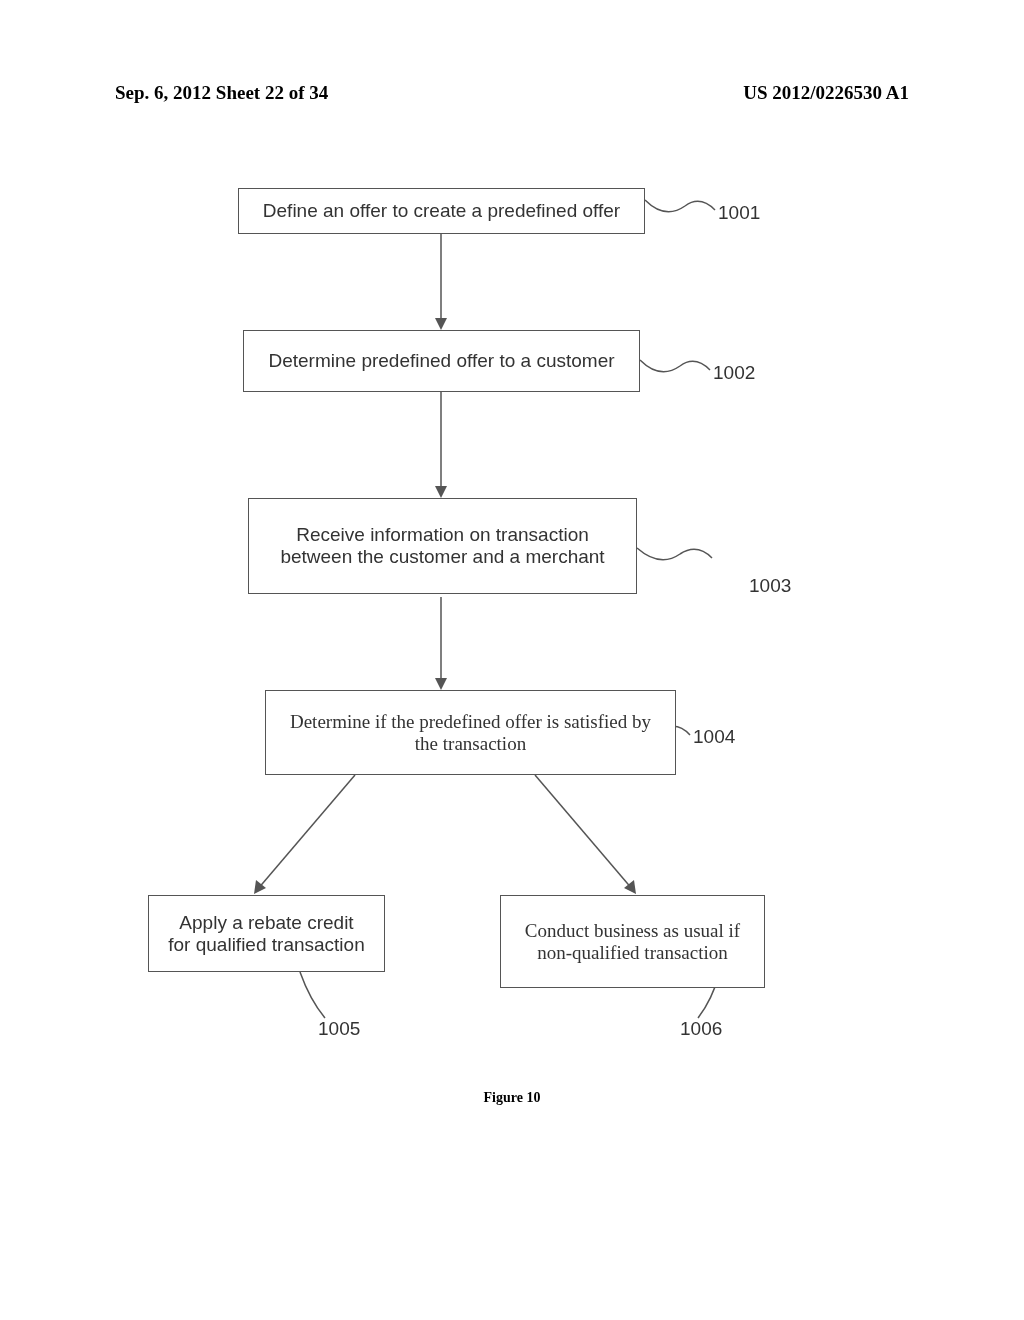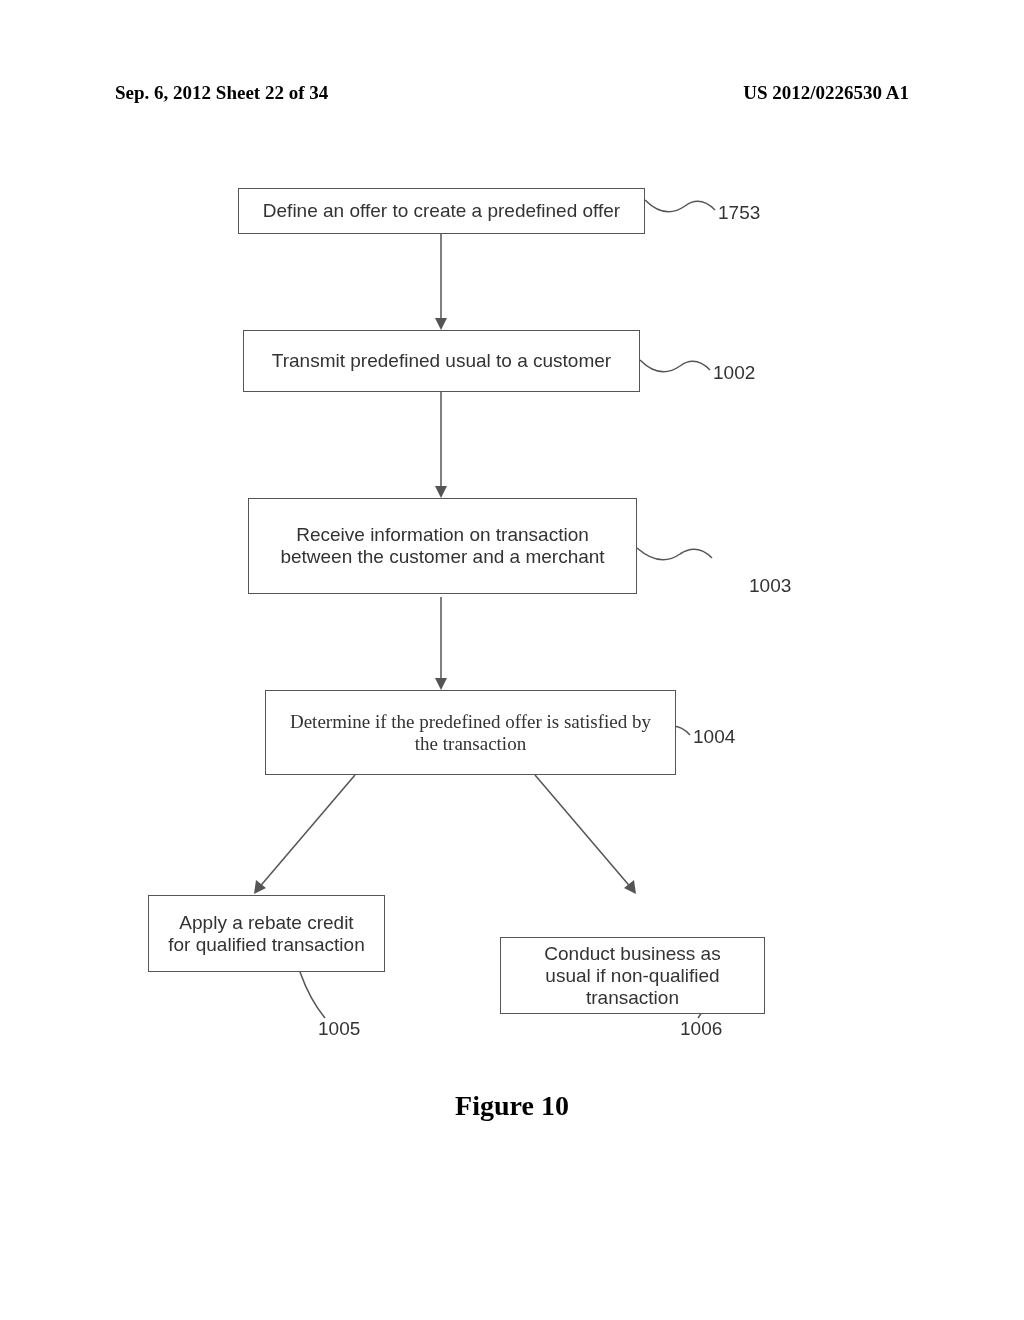--- a/index.html
+++ b/index.html
@@ -56,21 +56,21 @@
     .label {
       position: absolute;
       font-family: Arial, Helvetica, sans-serif;
       font-size: 19px;
       color: #333;
     }
     .figure-caption {
       position: absolute;
       font-family: "Times New Roman", Times, serif;
       font-weight: bold;
-      font-size: 28px;
+      font-size: 14px;
       left: 0;
       right: 0;
       text-align: center;
     }
     svg.connectors {
       position: absolute;
       top: 0;
       left: 0;
       width: 1024px;
       height: 1100px;
@@ -126,41 +126,41 @@
     <path d="M 660,561 Q 676,550 690,565"></path>
 
     <path d="M 300,802 Q 310,830 325,848"></path>
 
     <path d="M 720,802 Q 712,830 698,848"></path>
   </svg>
 
   <div class="box" style="left:238px; top:18px; width:407px; height:46px;">
     <span>Define an offer to create a predefined offer</span>
   </div>
-  <div class="label" style="left:718px; top:32px;">1753</div>
+  <div class="label" style="left:718px; top:32px;">1001</div>
 
   <div class="box" style="left:243px; top:160px; width:397px; height:62px;">
-    <span>Transmit predefined usual to a customer</span>
+    <span>Determine predefined offer to a customer</span>
   </div>
   <div class="label" style="left:713px; top:192px;">1002</div>
 
   <div class="box" style="left:248px; top:328px; width:389px; height:96px;">
     <span>Receive information on transaction between the customer and a merchant</span>
   </div>
   <div class="label" style="left:749px; top:380px;margin-top:25px;">1003</div>
 
   <div class="box" style="left:265px; top:520px; width:411px; height:85px;font-family:Liberation Serif, serif;">
     <span>Determine if the predefined offer is satisfied by the transaction</span>
   </div>
   <div class="label" style="left:693px; top:556px;text-align:center;">1004</div>
 
   <div class="box" style="left:148px; top:725px; width:237px; height:77px;">
     <span>Apply a rebate credit for qualified transaction</span>
   </div>
   <div class="label" style="left:318px; top:848px;">1005</div>
 
-  <div class="box" style="left:500px; top:767px; width:265px; height:77px;">
+  <div class="box" style="left:500px; top:725px; width:265px; height:93px;font-family:Liberation Serif, serif;">
     <span>Conduct business as usual if non-qualified transaction</span>
   </div>
   <div class="label" style="left:680px; top:848px;">1006</div>
 
   <div class="figure-caption" style="top:920px;">Figure 10</div>
 </div>
 
 </body></html>

